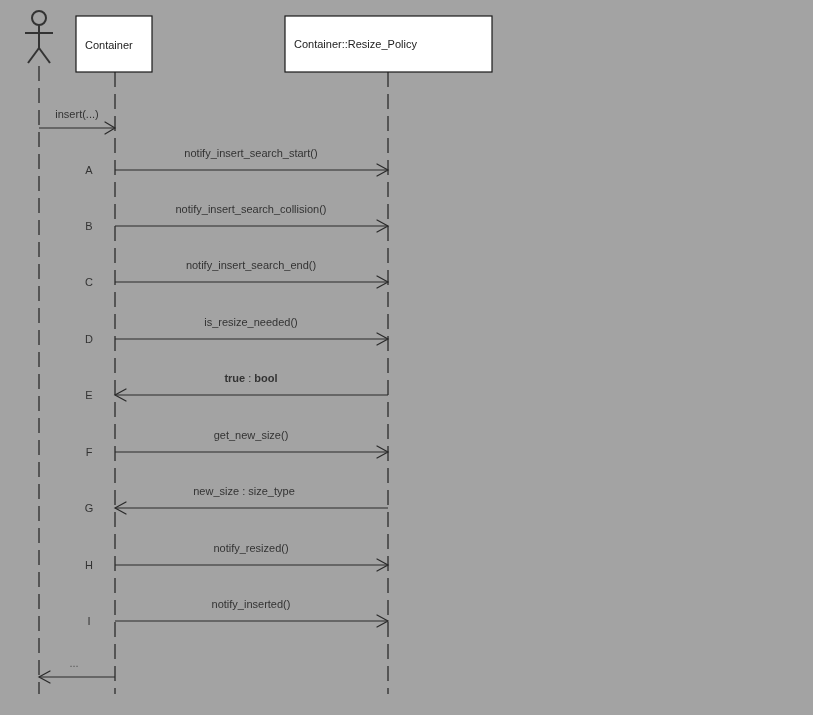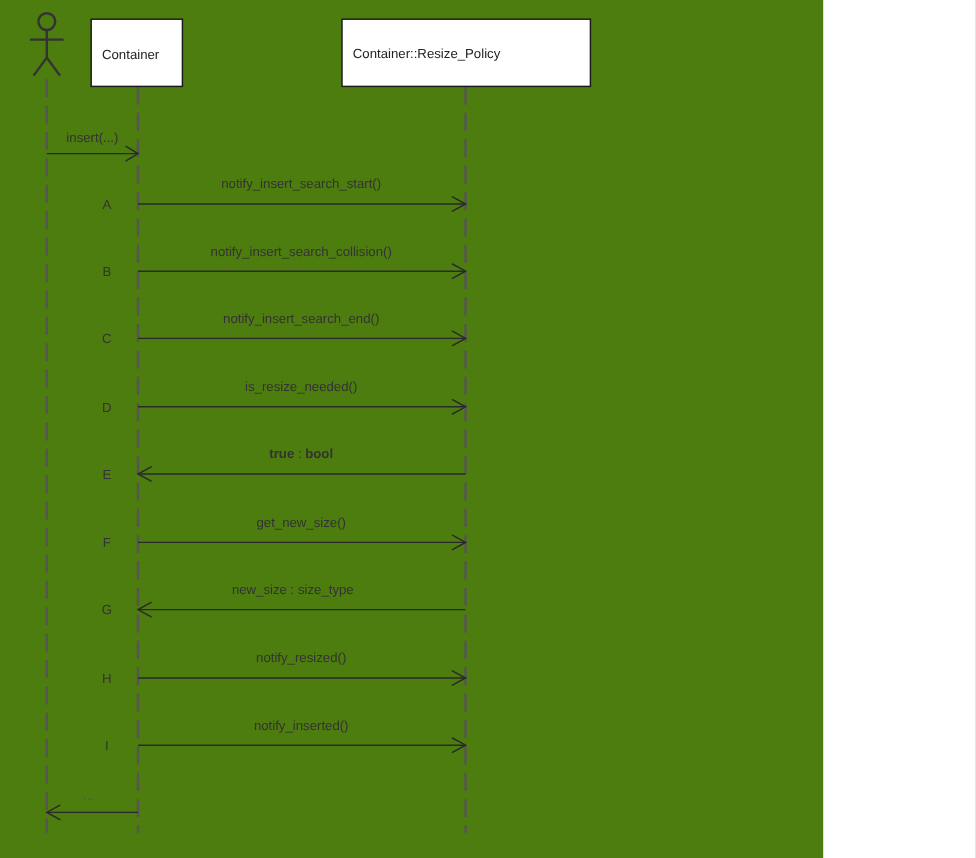--- a/index.html
+++ b/index.html
@@ -6,24 +6,24 @@
     margin: 0;
     padding: 0;
     background: #ffffff;
   }
   body {
     font-family: "Liberation Sans", sans-serif;
     color: #222222;
   }
   #diagram-root {
     position: relative;
-    width: 686px;
+    width: 813px;
     height: 715px;
     overflow: hidden;
-    background: #4d7c0f;
+    background: #a3a3a3;
   }
   #seq-svg {
     position: absolute;
     top: 0;
     left: 0;
     display: block;
   }
   .lifeline-name {
     font-family: "Liberation Sans", sans-serif;
     font-size: 11px;

